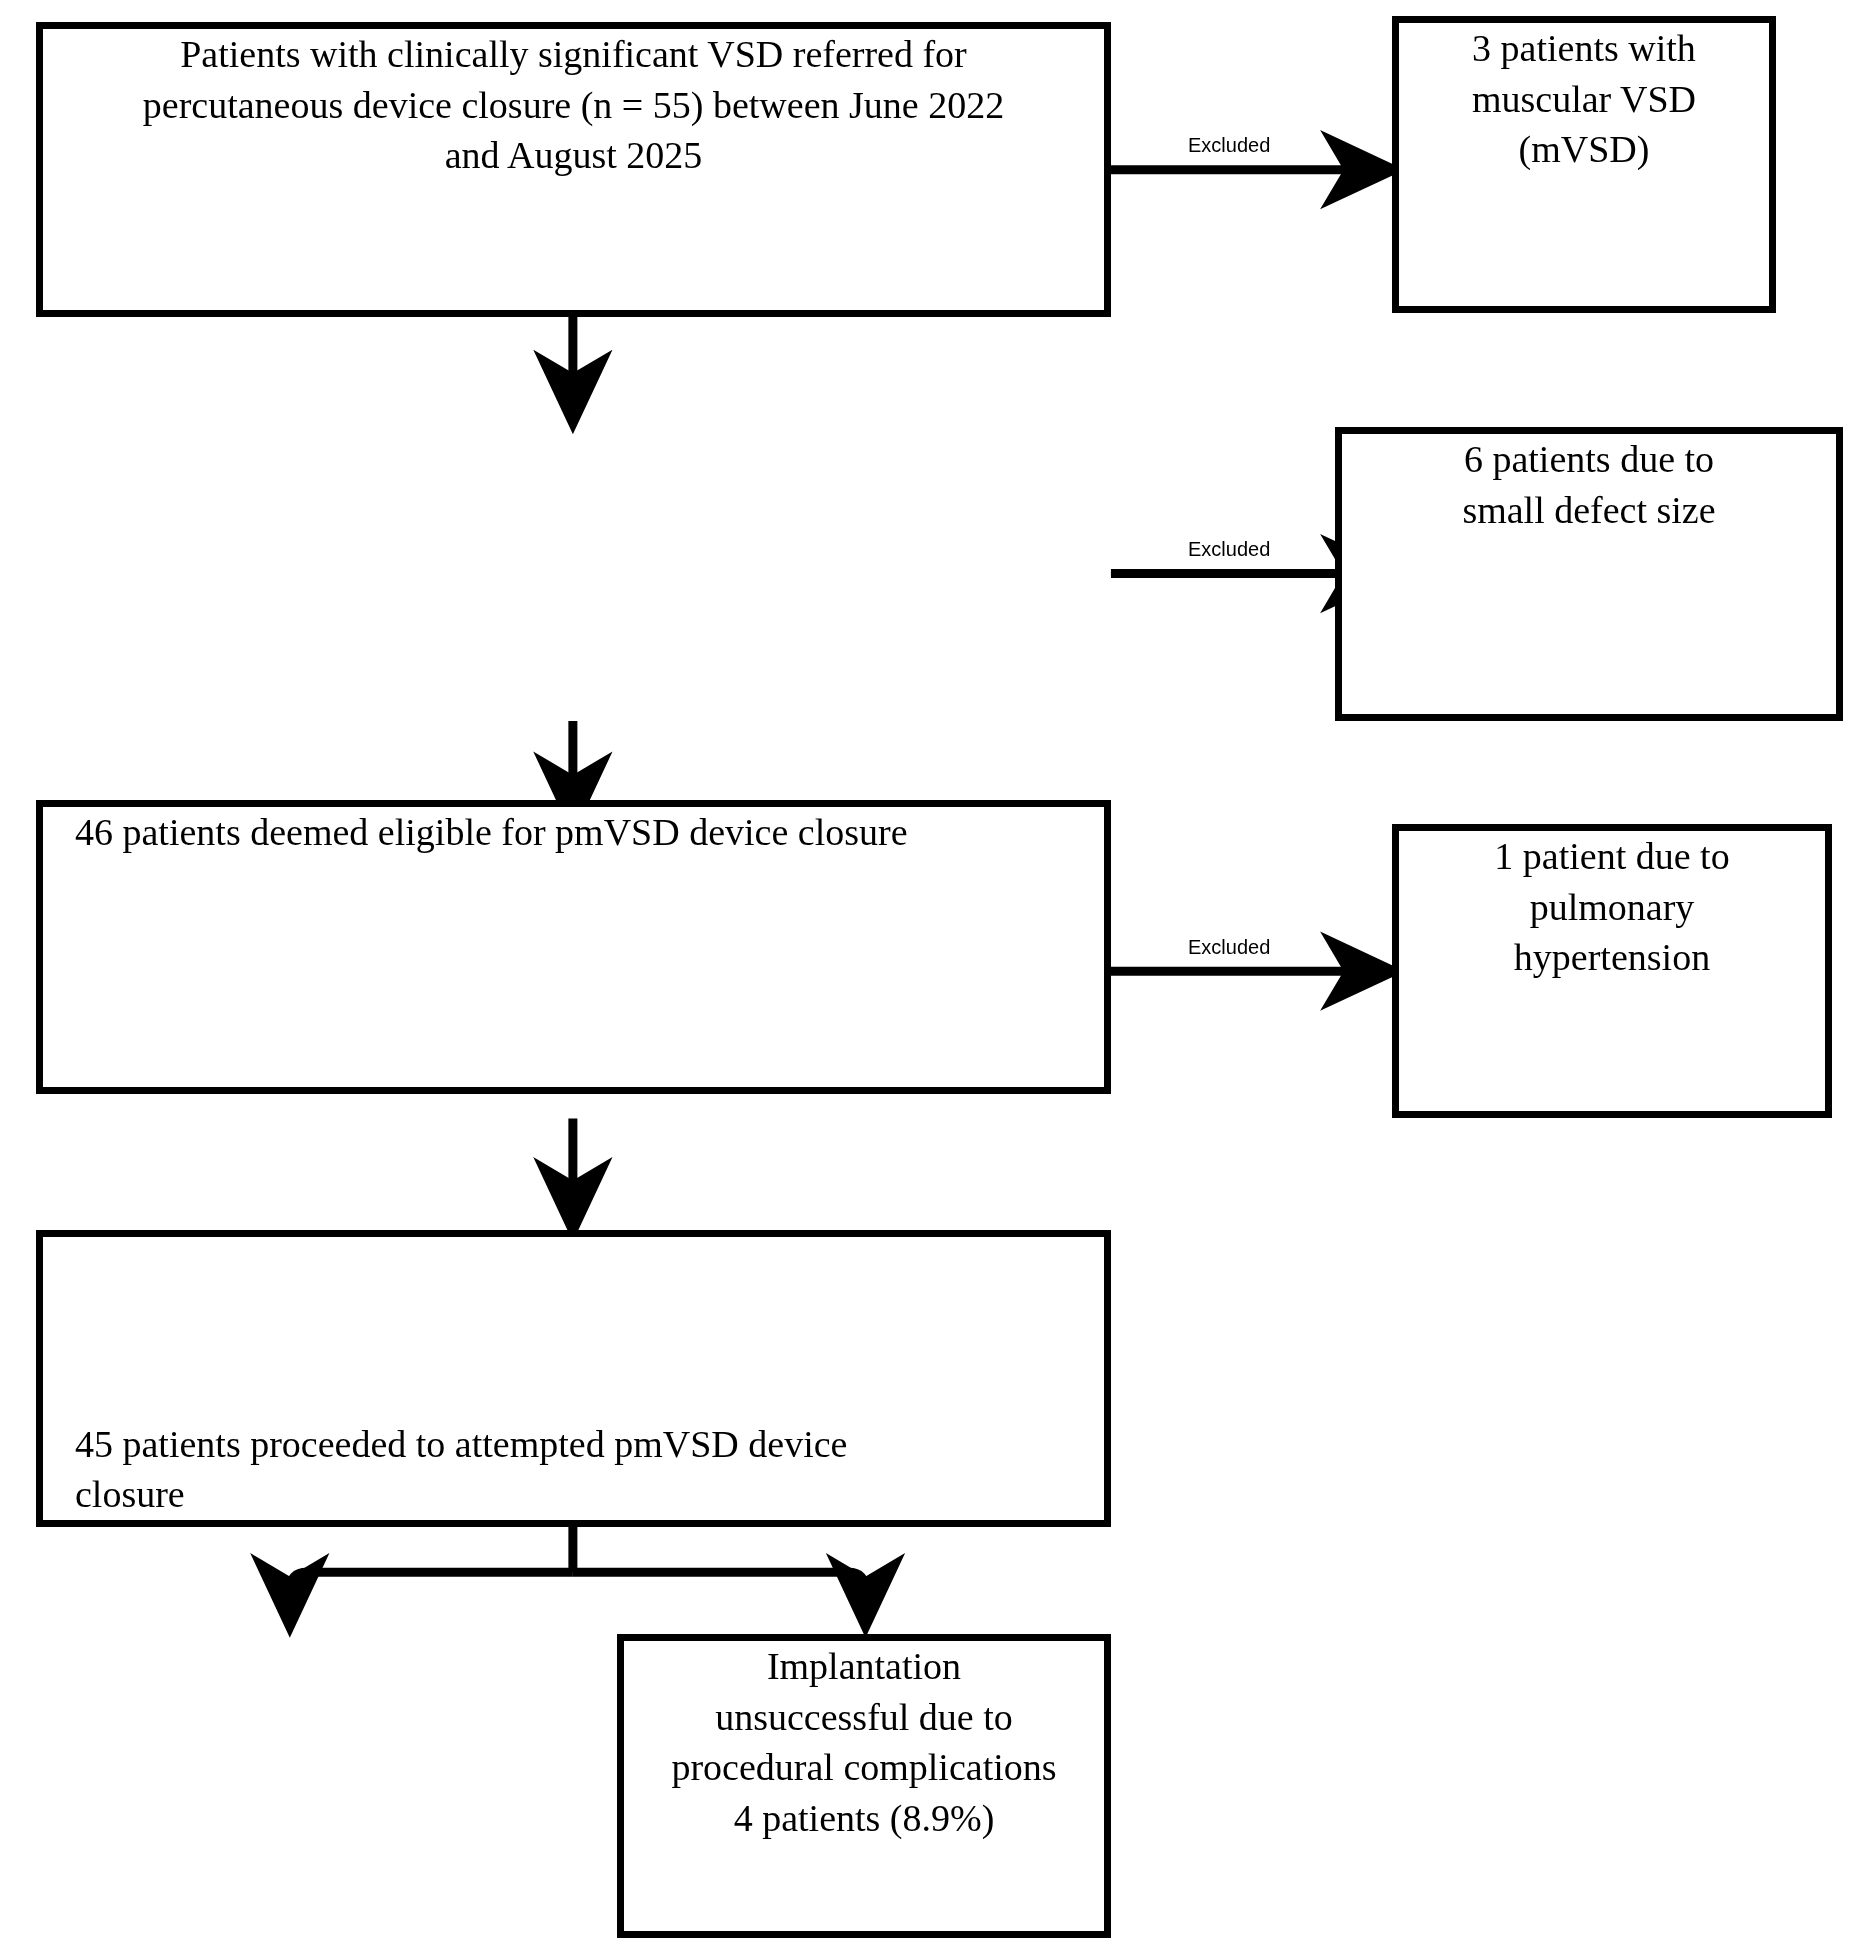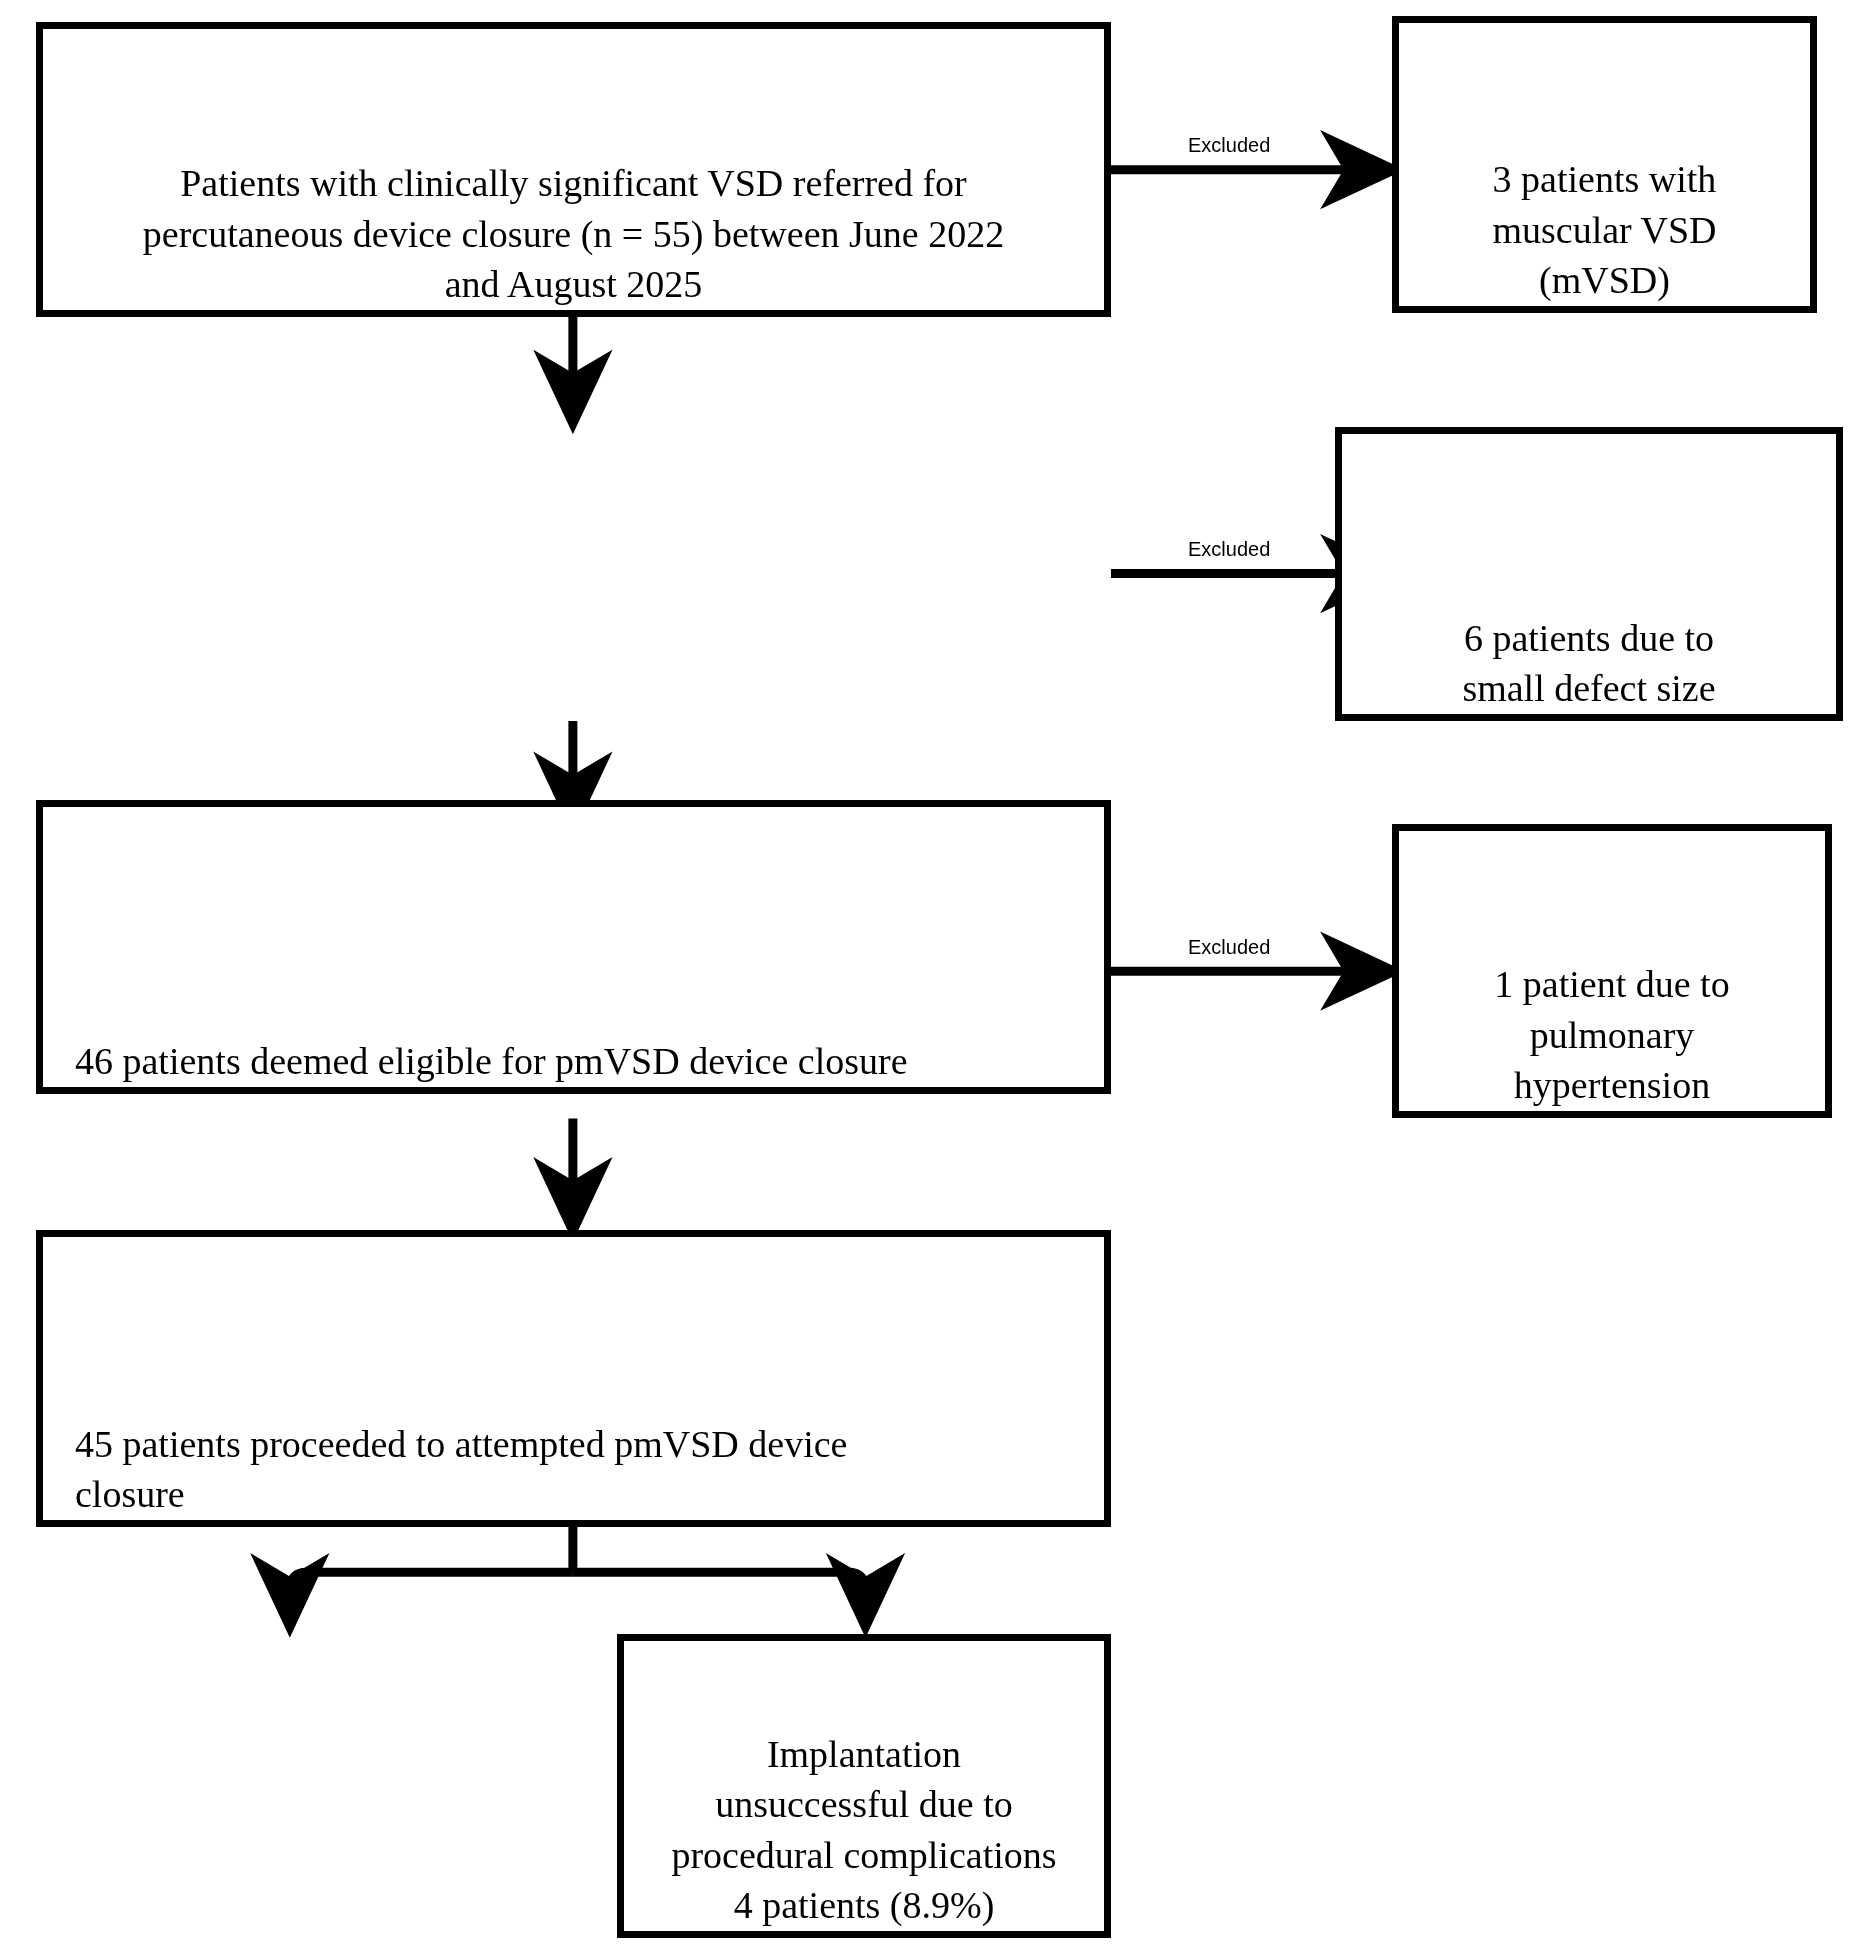--- a/index.html
+++ b/index.html
@@ -10,21 +10,21 @@
     background:#ffffff;
     font-family:"Liberation Serif", serif;
     overflow:hidden;
   }
   .node{
     position:absolute;
     box-sizing:border-box;
     background:#ffffff;
     border:7.4px solid #000000;
     display:flex;
-    align-items:flex-end;
+    align-items:flex-start;
     justify-content:center;
   }
   .node .txt{
     display:block;
     width:100%;
     text-align:center;
     color:#000000;
     font-family:"Liberation Serif", serif;
     font-size:38px;
     line-height:1.33;
@@ -90,21 +90,21 @@
 
   <div class="node left-align" style="left:36px; top:800px; width:1075px; height:294px;">
     <span class="txt">46 patients deemed eligible for pmVSD device closure</span>
   </div>
 
   <div class="node left-align" style="left:36px; top:1230px; width:1075px; height:297px; align-items:flex-end;">
     <span class="txt" style="margin-top:58px;">45 patients proceeded to attempted pmVSD device
 closure</span>
   </div>
 
-  <div class="node" style="left:1392px; top:16px; width:425px; height:297px;">
+  <div class="node" style="left:1392px; top:16px; width:384px; height:297px;">
     <span class="txt">3 patients with
 muscular VSD
 (mVSD)</span>
   </div>
 
   <div class="node" style="left:1335px; top:427px; width:508px; height:294px;">
     <span class="txt">6 patients due to
 small defect size</span>
   </div>
 

